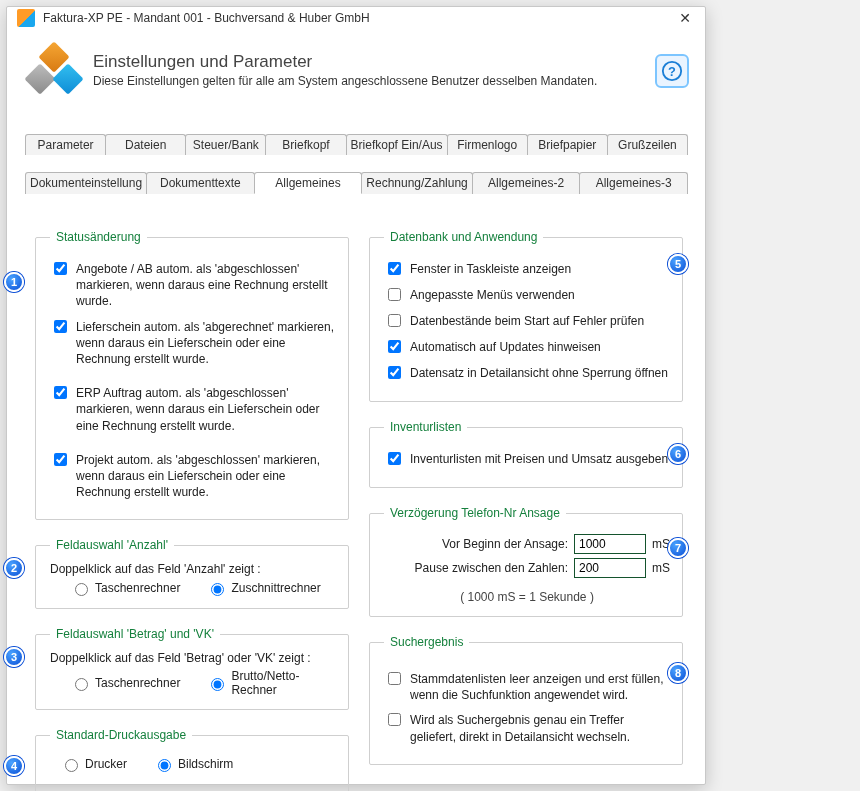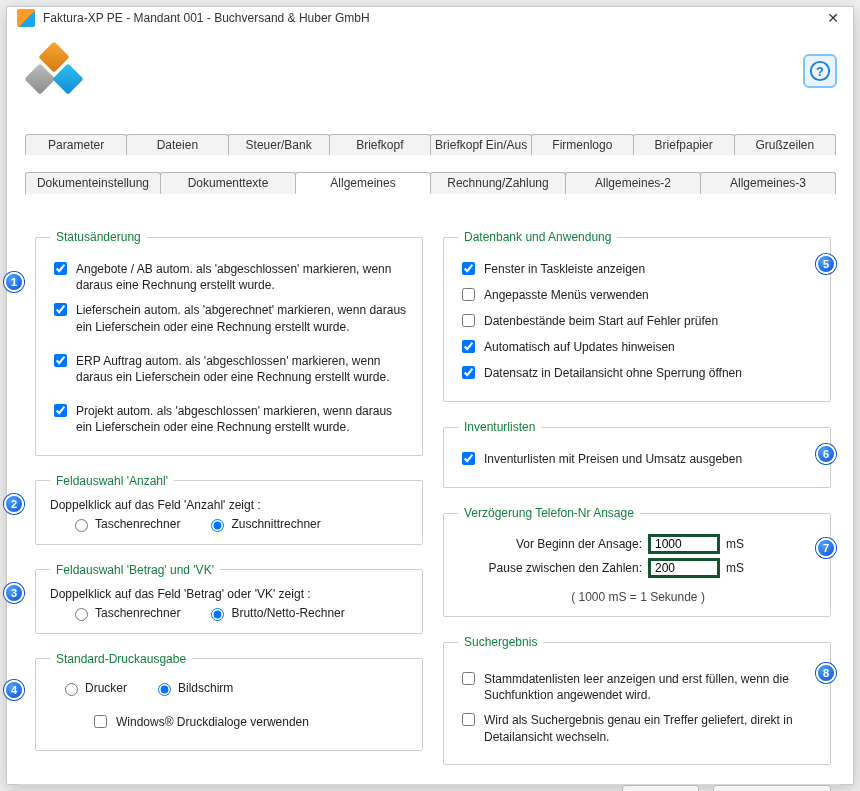--- a/index.html
+++ b/index.html
@@ -7,21 +7,21 @@
   body {
     width:860px; height:791px;
     font-family: "Segoe UI", Tahoma, Arial, sans-serif;
     font-size:12px;
     background:#f0f0f0;
     color:#222;
     position:relative;
     padding:6px;
   }
   .window {
-    width:848px; height:779px;
+    width:700px; height:779px;
     background:#fff;
     border:1px solid #c8c8c8;
     border-radius:2px;
     box-shadow:0 4px 18px rgba(0,0,0,.2);
     position:relative;
     display:flex; flex-direction:column;gap:11px;
   }
   .titlebar {
     height:30px; display:flex; align-items:center; padding:0 6px 0 10px;
     font-size:12px; color:#333;
@@ -81,21 +81,21 @@
   .chk{ display:flex; align-items:flex-start; gap:6px; margin:5px 0; padding:2px 0;}
   .chk input{ margin-top:1px; flex:0 0 auto;}
   .chk label{ line-height:1.35; }
 
   .radio-row{ display:flex; gap:26px; padding-left:20px; margin-top:4px;}
   .radio-opt{ display:flex; align-items:center; gap:4px;}
 
   .inrow{ display:flex; align-items:center; margin:4px 0;}
   .inrow label{ width:190px; text-align:right; padding-right:6px;}
   .inrow input[type=text]{
-    width:72px; height:20px; border:3px solid #14532d; padding:1px 4px; font-size:12px;
+    width:72px; height:20px; border:1px solid #14532d; padding:1px 4px; font-size:12px;
     text-align:left;
   }
   .inrow .unit{ margin-left:6px;}
   .hint{ text-align:center; color:#444; margin-top:12px; font-size:12px;}
 
   .num-badge{
     position:absolute; width:20px;height:20px; border-radius:10px;
     background:radial-gradient(circle at 35% 30%, #4aa3ff, #0b4fd6);
     border:2px solid #fff; box-shadow:0 0 0 1px #0b4fd6;
     color:#fff; font-size:11px; font-weight:bold; display:flex;align-items:center;justify-content:center;
@@ -122,20 +122,24 @@
     <span class="app-icon"></span>
     <span class="title">Faktura-XP PE - Mandant 001 - Buchversand &amp; Huber GmbH</span>
     <span class="close">✕</span>
   </div>
 
   <div class="header">
     <div class="cubes">
       <div class="cube c1"></div>
         <div class="cube c2"></div>
         <div class="cube c3"></div>
+    </div>
+    <div class="header-text">
+      <h1>Einstellungen und Parameter</h1>
+      <p>Diese Einstellungen gelten für alle am System angeschlossene Benutzer desselben Mandaten.</p>
     </div>
     <div class="help-btn">
       <svg viewBox="0 0 24 24">
         <circle cx="12" cy="12" r="10" fill="none" stroke="#1a7ed6" stroke-width="2"></circle>
         <text x="12" y="17" text-anchor="middle" font-size="14" fill="#1a7ed6" font-weight="bold">?</text>
       </svg>
     </div>
   </div>
 
   <div class="divider"></div>

